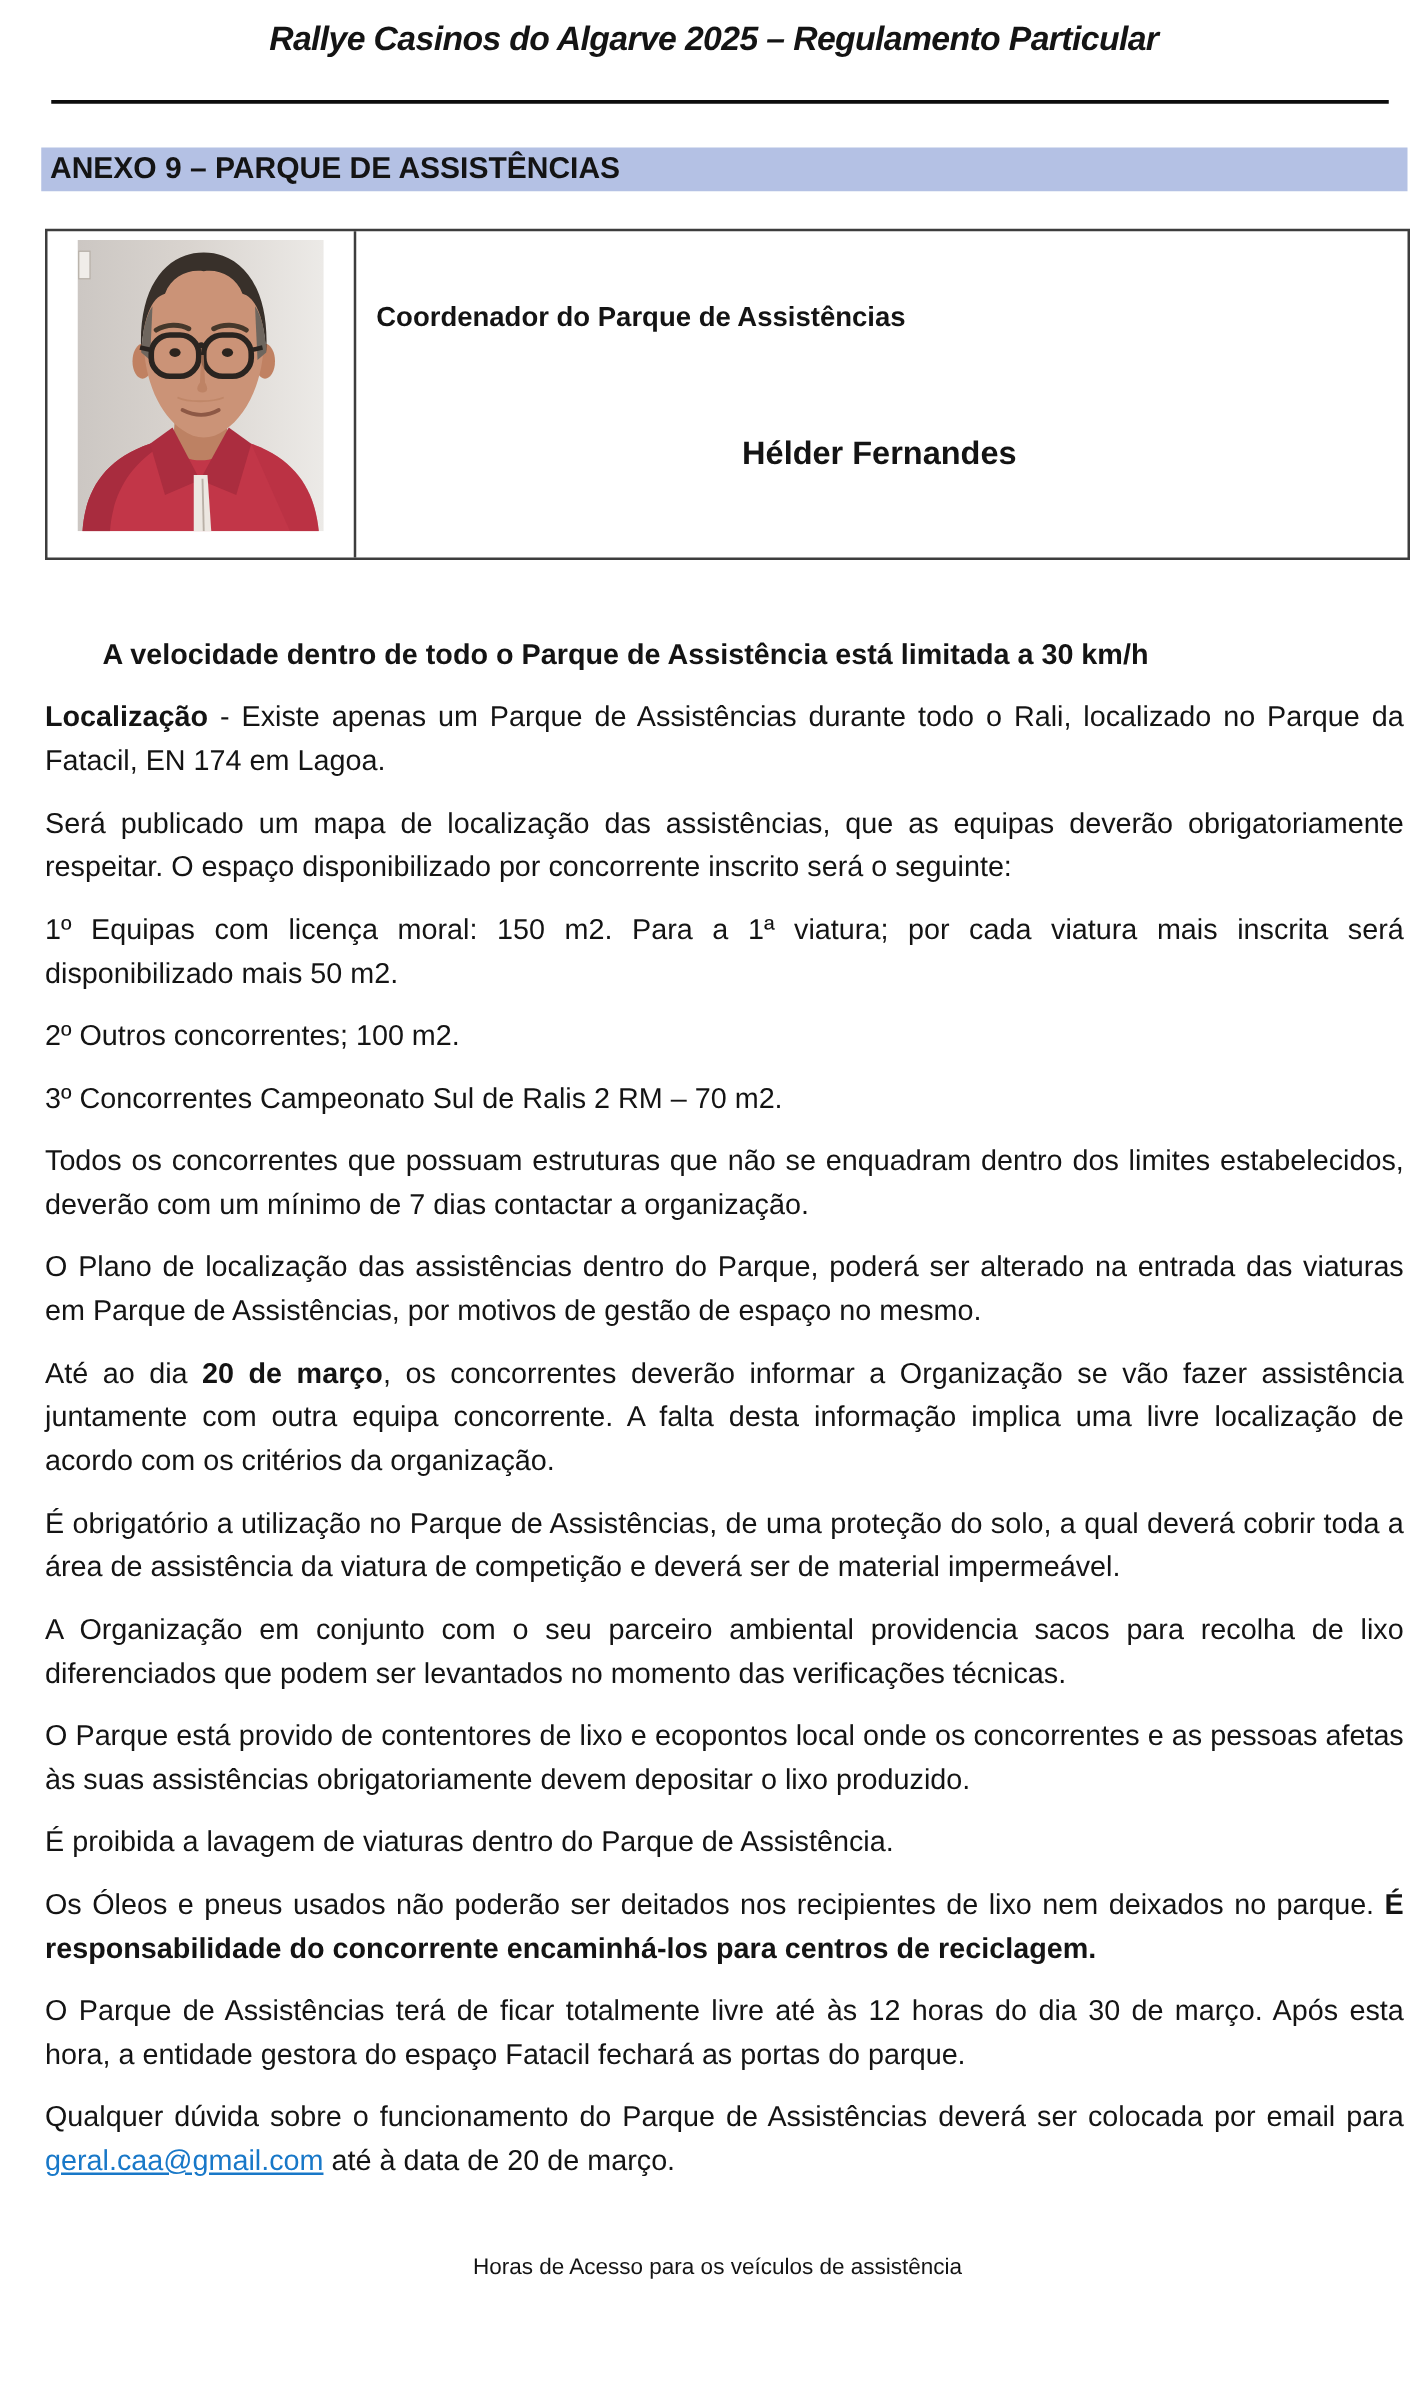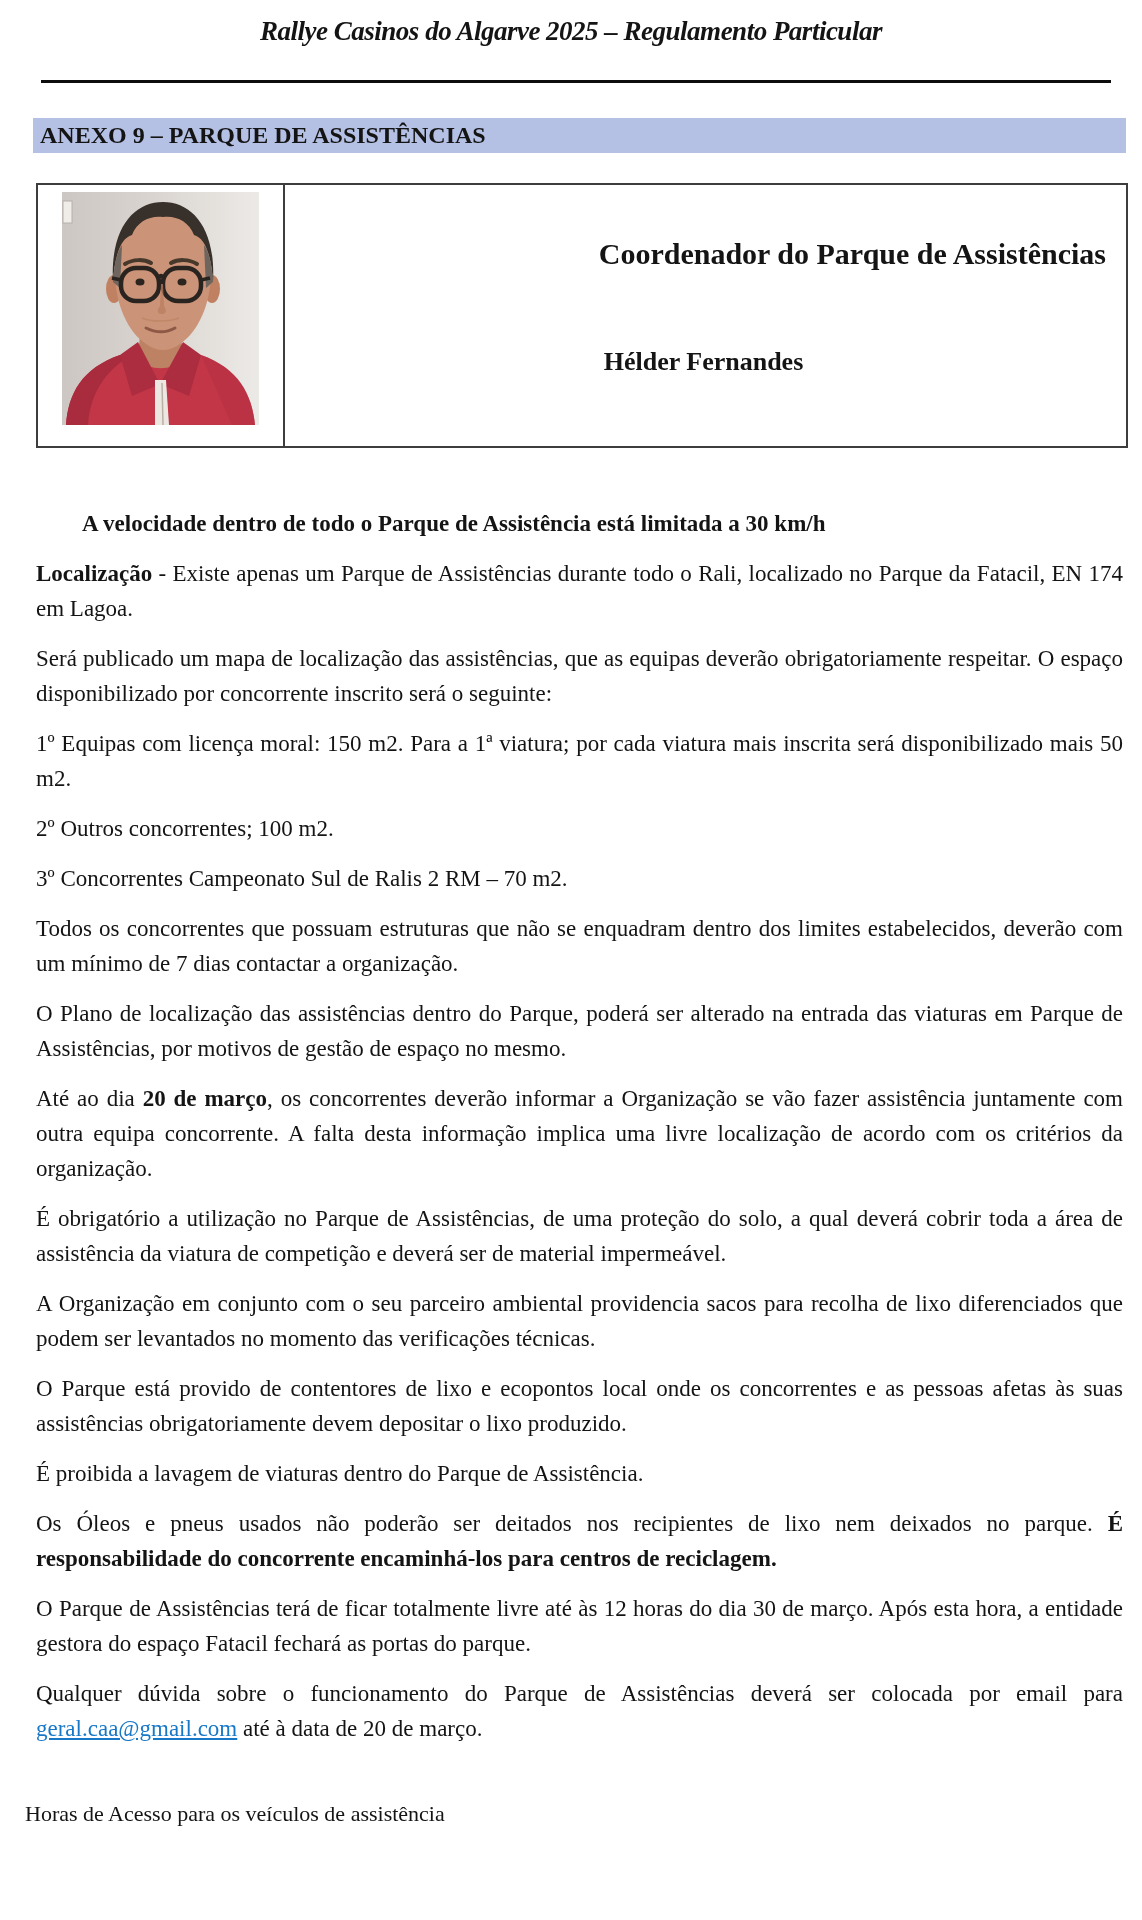--- a/index.html
+++ b/index.html
@@ -8,21 +8,21 @@
     --text-color:#141414;
     --shirt:#c23648;
     --photo-bg:#d9d4cf;
   }
   *{box-sizing:border-box;}
   html,body{margin:0;padding:0;}
   body{
     width:1142px;height:1920px;background:#ffffff;overflow:hidden;
     font-family:"Liberation Sans", sans-serif;color:var(--text-color);
   }
-  .page{position:relative;width:1142px;height:1778px;font-family:Liberation Serif, serif;}
+  .page{position:relative;width:1142px;height:1778px;}
 
   .doc-title{
     padding-top:16px;text-align:center;
     font-size:27px;font-weight:bold;font-style:italic;letter-spacing:-0.5px;
   }
   .title-rule{
     height:0;border-top:3px solid #0d0d0d;margin:33px 31px 0 41px;
   }
   .section-heading{
     margin:35px 16px 0 33px;background:var(--heading-bg);
@@ -34,35 +34,35 @@
     margin:30px 14px 0 36px;height:265px;
     border:2px solid #3d3d3d;display:flex;background:#ffffff;
   }
   .photo-cell{
     width:247px;border-right:2px solid #3d3d3d;position:relative;flex:none;
   }
   .photo-frame{
     position:absolute;left:24px;top:7px;width:197px;height:233px;display:block;
   }
   .info-cell{flex:1;padding:54px 20px 0 16px;}
-  .coord-role{font-size:30px;font-weight:bold;line-height:30px;margin:0;text-align:right;}
+  .coord-role{font-size:22px;font-weight:bold;line-height:30px;margin:0;}
   .coord-name{font-size:26px;font-weight:bold;line-height:30px;margin:78px 0 0 0;text-align:center;}
 
   .content{margin:0 19px 0 36px;}
   .content p{
     font-size:23px;line-height:35px;margin:0 0 15px 0;
     text-align:justify;
   }
   .content p:first-child{margin-top:58px;margin-left:46px;}
   .content .b{font-weight:bold;}
   .content .link{
     color:var(--link-color);text-decoration:underline;cursor:pointer;
   }
   .access-heading{
-    margin:50px 19px 0 25px;font-size:22px;line-height:35px;text-align:left;
+    margin:50px 19px 0 25px;font-size:18px;line-height:35px;text-align:center;
   }
 </style>
 </head>
 <body>
 
 <div class="page">
 
   <div class="doc-title">Rallye Casinos do Algarve 2025 – Regulamento Particular</div>
 
   <div class="title-rule"></div>

